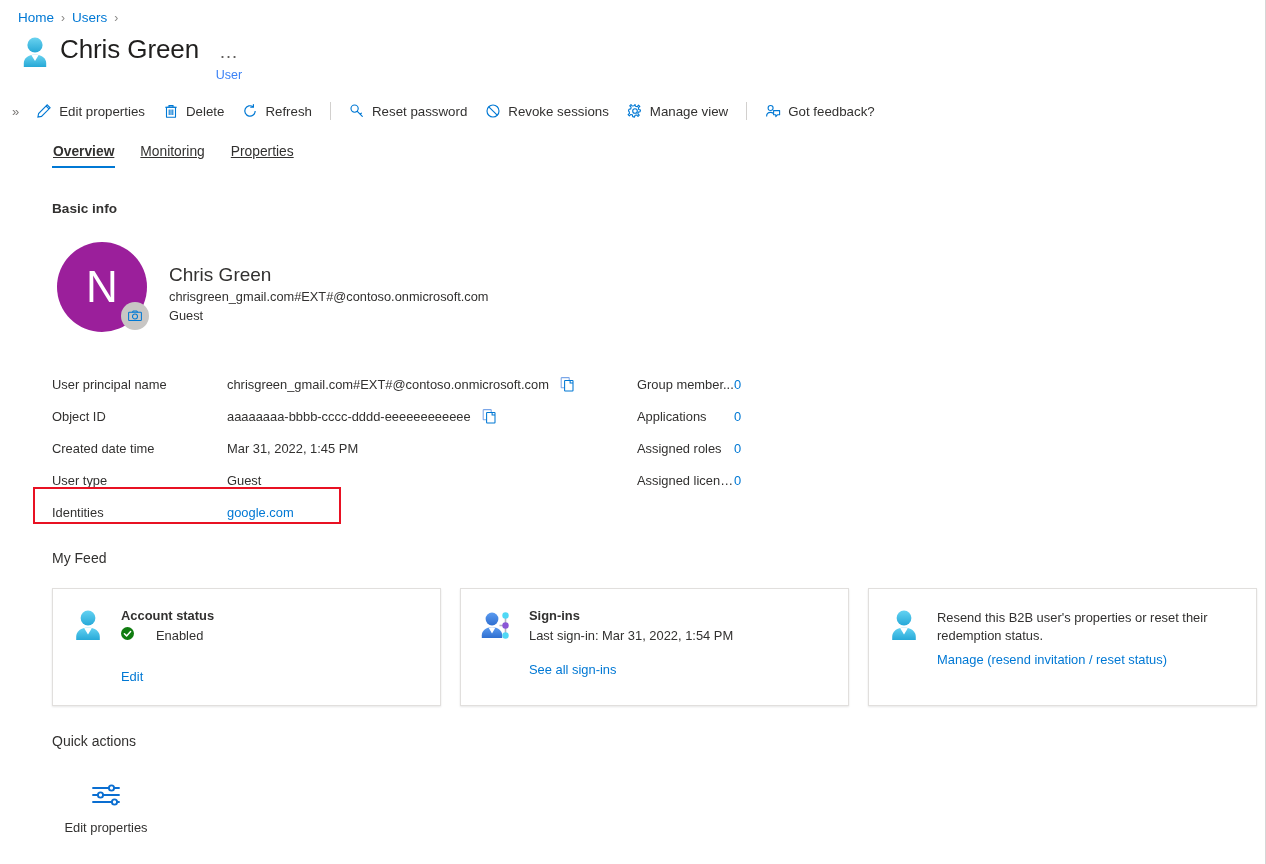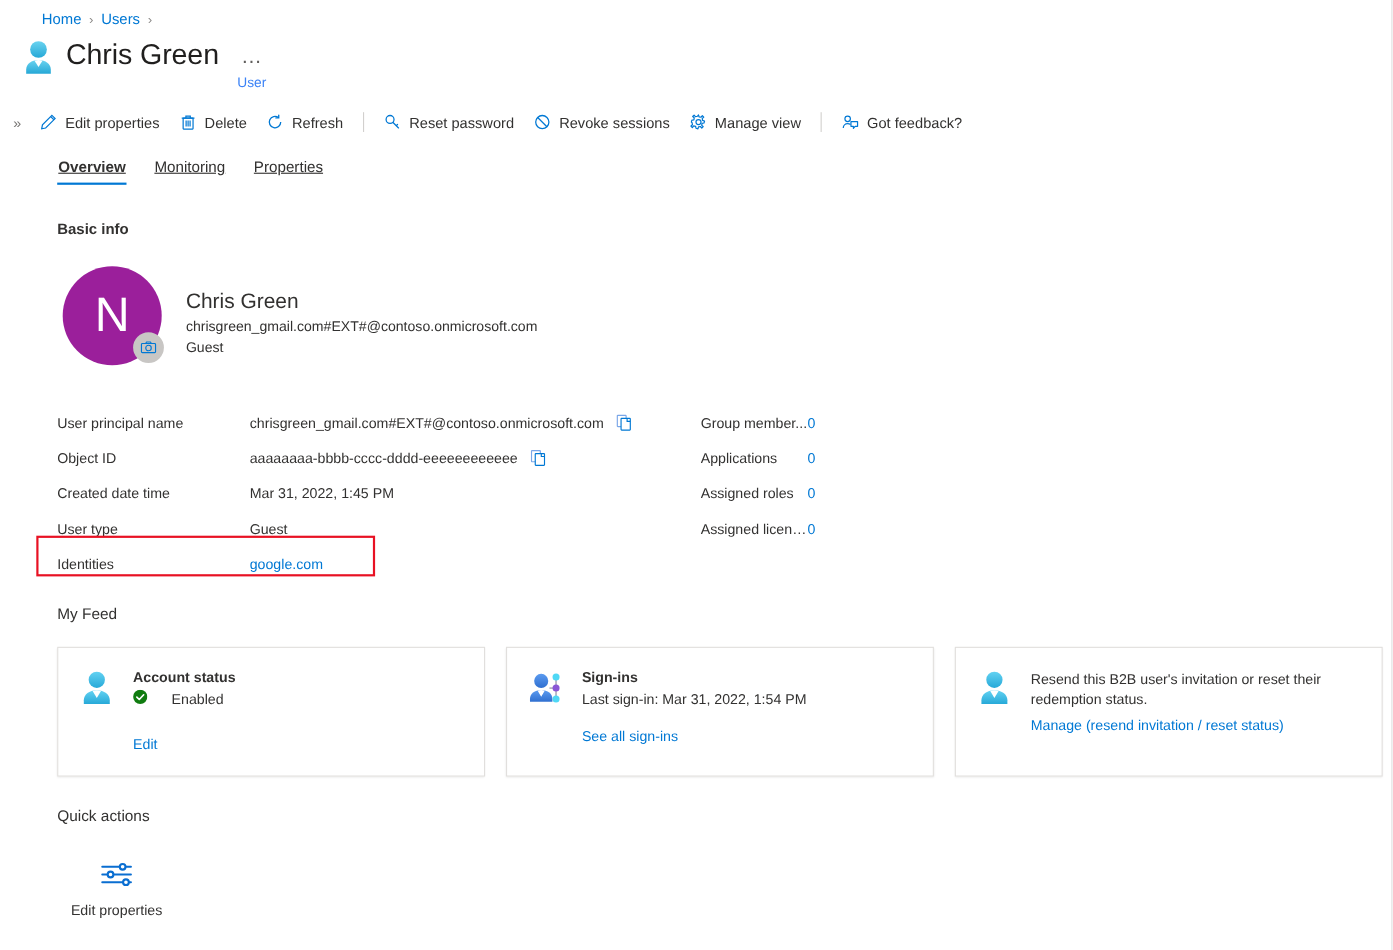--- a/index.html
+++ b/index.html
@@ -24,21 +24,20 @@
   
   .breadcrumb {
     position: absolute;
     left: 18px;
     top: 9px;
     font-size: 13.5px;
     display: flex;
     align-items: center;
     gap: 7px;
     line-height: 18px;
-    margin-left: 20px;
   }
   .crumb-link {
     color: #0078d4;
     cursor: pointer;
     white-space: nowrap;
   }
   .crumb-sep {
     color: #8a8886;
     font-size: 12px;
   }
@@ -635,21 +634,21 @@
               <stop offset="1" stop-color="#27a9d8"></stop>
             </linearGradient>
           </defs>
           <circle cx="19" cy="11" r="7.4" fill="url(#gC)"></circle>
           <path d="M19 20.5c-6.8 0-11.8 3.9-11.8 9.2V33h23.6v-3.3c0-5.3-5-9.2-11.8-9.2z" fill="url(#gC)"></path>
           <path d="M15.2 21.2L19 27.6l3.8-6.4c-1.2-.4-2.5-.7-3.8-.7s-2.6.3-3.8.7z" fill="#ffffff"></path>
         </svg>
       </span>
       <div class="card-body">
         <div class="card-sub">
-          <span class="card-sub-text">Resend this B2B user's invitation or reset their redemption status.</span>
+          <span class="card-sub-text">Resend this B2B user's properties or reset their redemption status.</span>
         </div>
         <span class="card-link">Manage (resend invitation / reset status)</span>
       </div>
     </div>
   </div>
 
   <div class="sec-head" id="quick-actions-head">Quick actions</div>
 
   <div class="quick-actions">
     <div class="qa-item">

